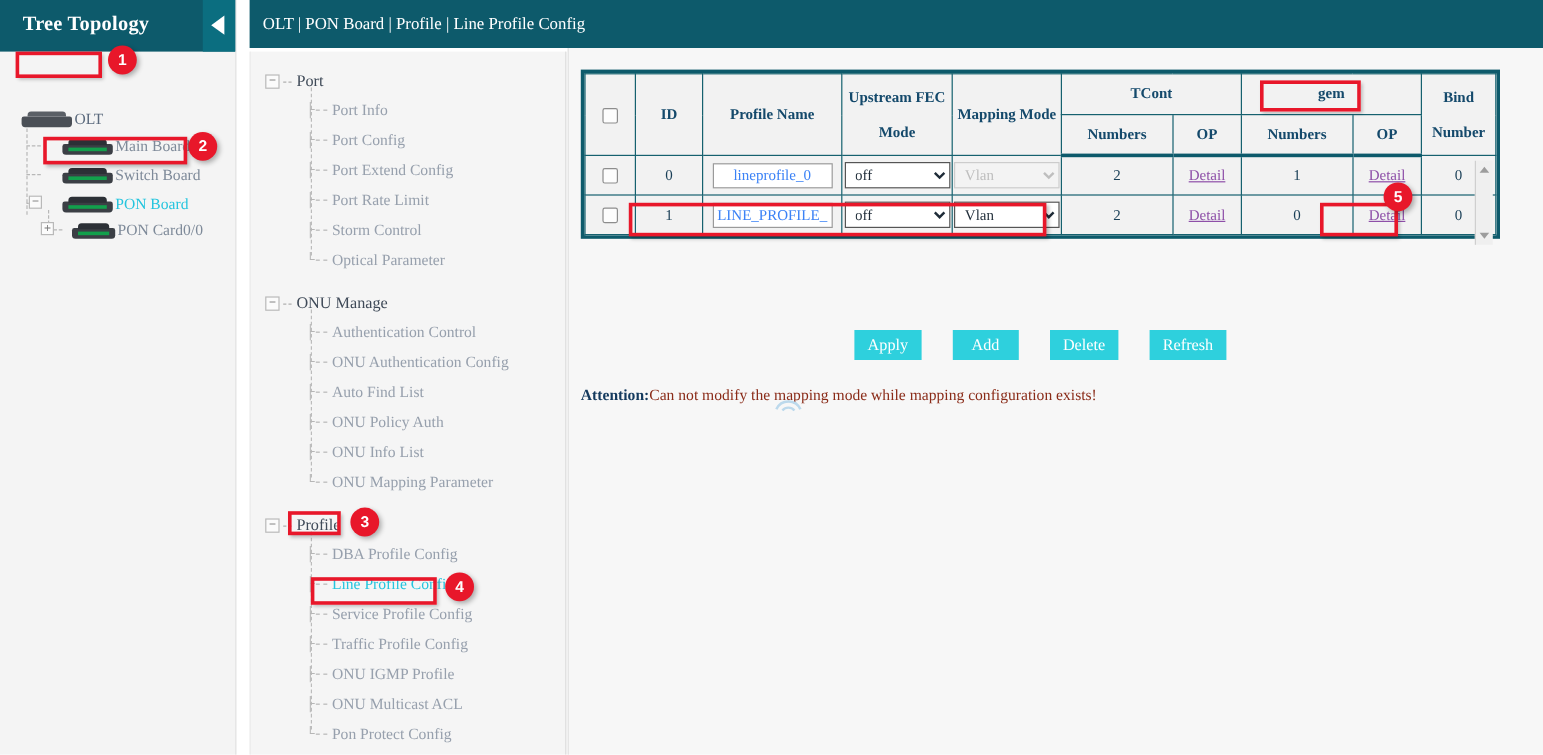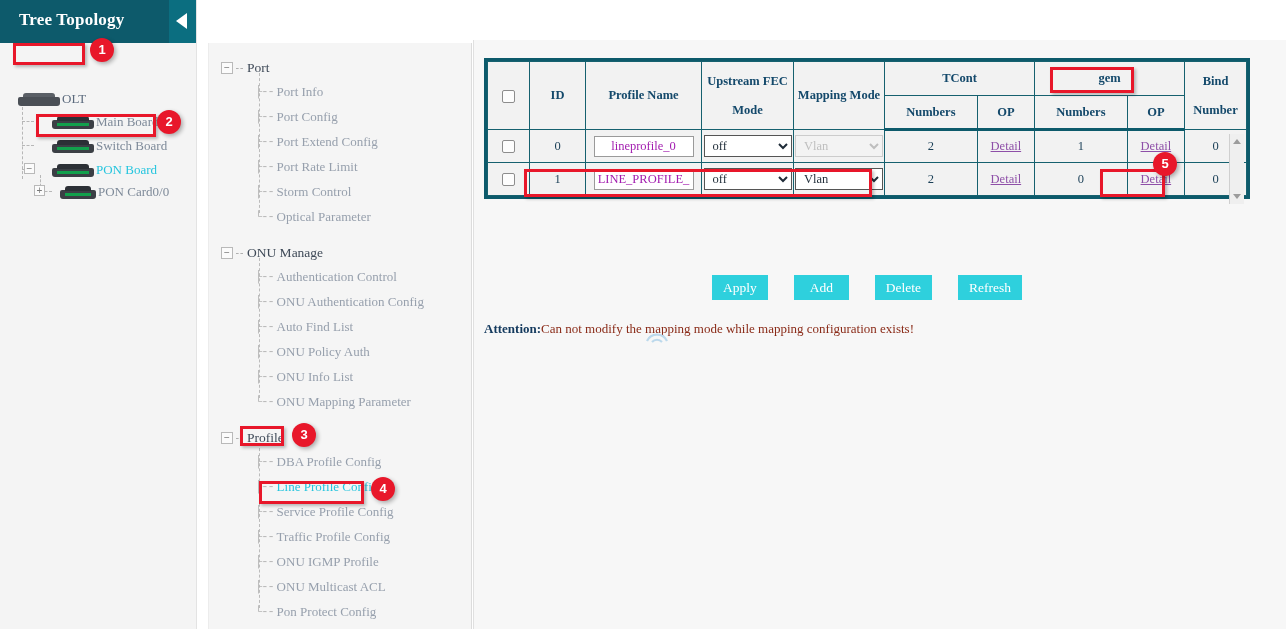--- a/index.html
+++ b/index.html
@@ -220,21 +220,21 @@
   thead tr.hrow2 th { height: 34px; }
   table.grid tbody td { height: 33px; font-weight: normal; }
   .thick-bottom { border-bottom: 3px solid #0d5a6b !important; }
 
   .cellinput {
     width: 100px; height: 21px;
     border: 1px solid #9a9a9a;
     background: #ffffff;
     font-family: "Liberation Serif", serif;
     font-size: 12.5px;
-    color: #a21caf;
+    color: #3b82f6;
     text-align: center;
     padding: 0 2px;
   }
   .cellsel {
     width: 88px; height: 22px;
     border: 1px solid #555;
     background: #ffffff;
     font-family: "Liberation Serif", serif;
     font-size: 12.5px;
     color: #1f2c38;
@@ -405,20 +405,23 @@
         <span class="dev small">
           <span class="body"></span>
             <span class="top"></span>
             <span class="stripe"></span>
         </span>
         <span class="lbl">PON Card0/0</span>
       </div>
     </div>
   </div>
 
+  <div id="topbar">
+    <div id="breadcrumb">OLT | PON Board | Profile | Line Profile Config</div>
+  </div>
 
   <div id="midpanel">
 
     <div class="m-group" style="left:12px; top:15px;">
       <span class="gexp">−</span>
       <span class="gdash"></span>
       <span>Port</span>
     </div>
     <div class="m-vline" style="left:50px; top:30px; height:140px;"></div>
 

